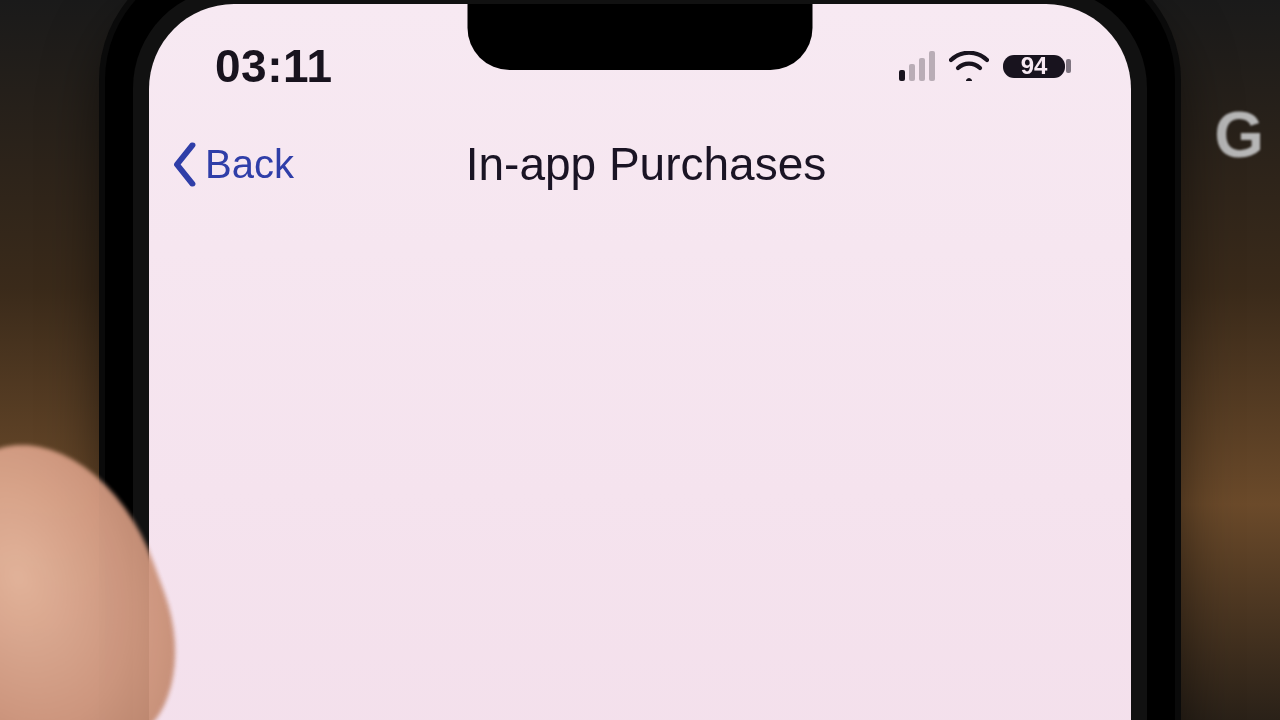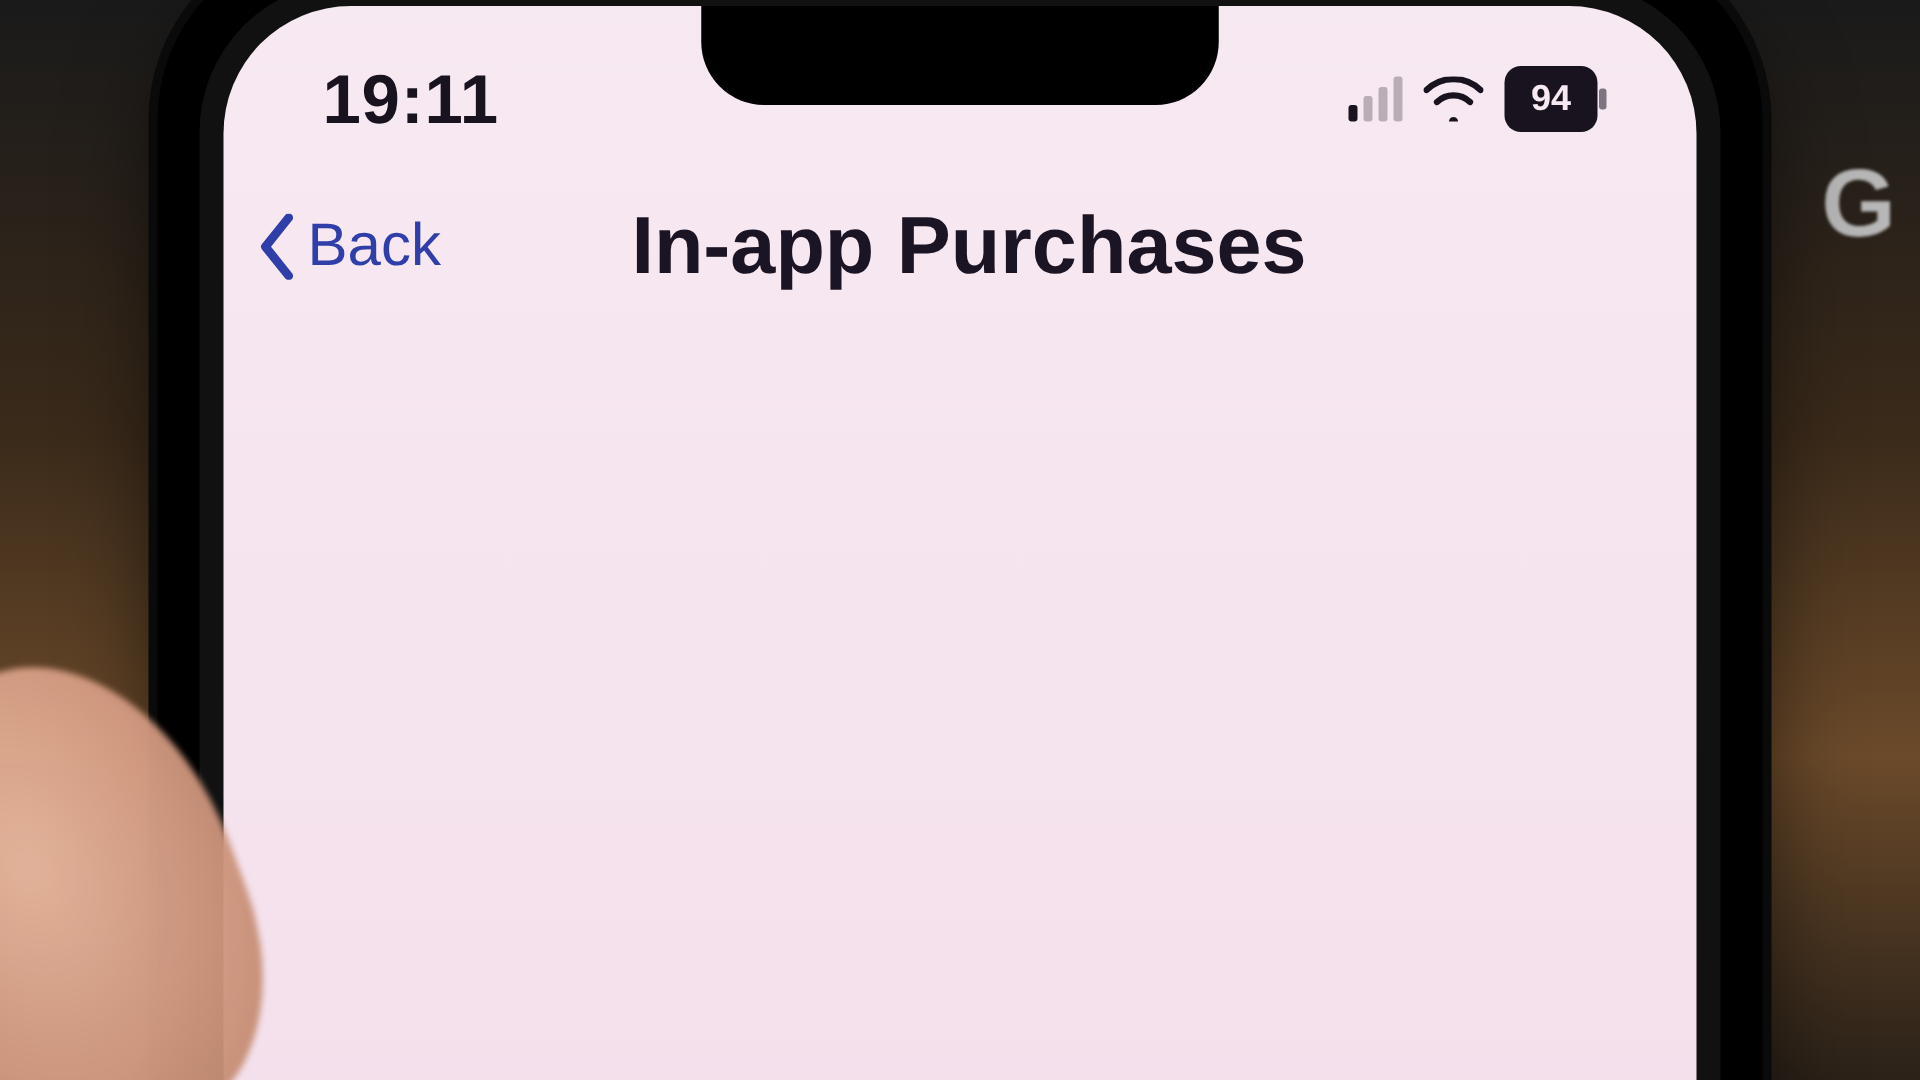--- a/index.html
+++ b/index.html
@@ -73,21 +73,21 @@
   .bars span:nth-child(2){height:17px;}
   .bars span:nth-child(3){height:23px;}
   .bars span:nth-child(4){height:30px;}
 
   
   .wifi { width: 40px; height: 30px; }
 
   
   .battery {
     position: relative;
-    min-width: 62px; height: 44px;
+    min-width: 62px; height: 23px;
     background: #18131e;
     border-radius: 11px;
     color: #f7e9f2;
     font-weight: 700;
     font-size: 24px;
     display: flex; align-items: center; justify-content: center;
     padding: 0 8px;
     text-align: right;
   }
   .battery::after{
@@ -110,22 +110,22 @@
     position: absolute;
     left: 22px; top: 50%; transform: translateY(-50%);
     display: flex; align-items: flex-end; gap: 4px;
     color: #2f3ea8;
     font-size: 40px;
     font-weight: 400;
     cursor: pointer;
   }
   .back-btn svg { width: 30px; height: 44px; }
   .nav-title {
-    font-size: 54px;
-    font-weight: 700;
+    font-size: 46px;
+    font-weight: 400;
     color: #1a1424;
     margin-left: 12px;
   }
 
   
   .list {
     position: absolute;
     top: 245px; left: 46px; right: 46px;
     background: rgba(255,255,255,.35);
     border-radius: 28px;
@@ -176,21 +176,21 @@
 
 <div class="bg-text">G</div>
 
 <div class="phone">
   <div class="bezel">
     <div class="screen">
 
       <div class="notch"></div>
 
       <div class="status-bar">
-        <div class="sb-time">19:11</div>
+        <div class="sb-time">03:11</div>
         <div class="sb-right">
           <div class="bars">
             <span class="on"></span>
               <span></span>
               <span></span>
               <span></span>
           </div>
           <svg class="wifi" viewBox="0 0 40 30">
             <path d="M20 27 a3 3 0 1 0 0.001 0 Z" fill="#18131e"></path>
             <path d="M9 17 a16 16 0 0 1 22 0" stroke="#18131e" stroke-width="4.2" fill="none" stroke-linecap="round"></path>

